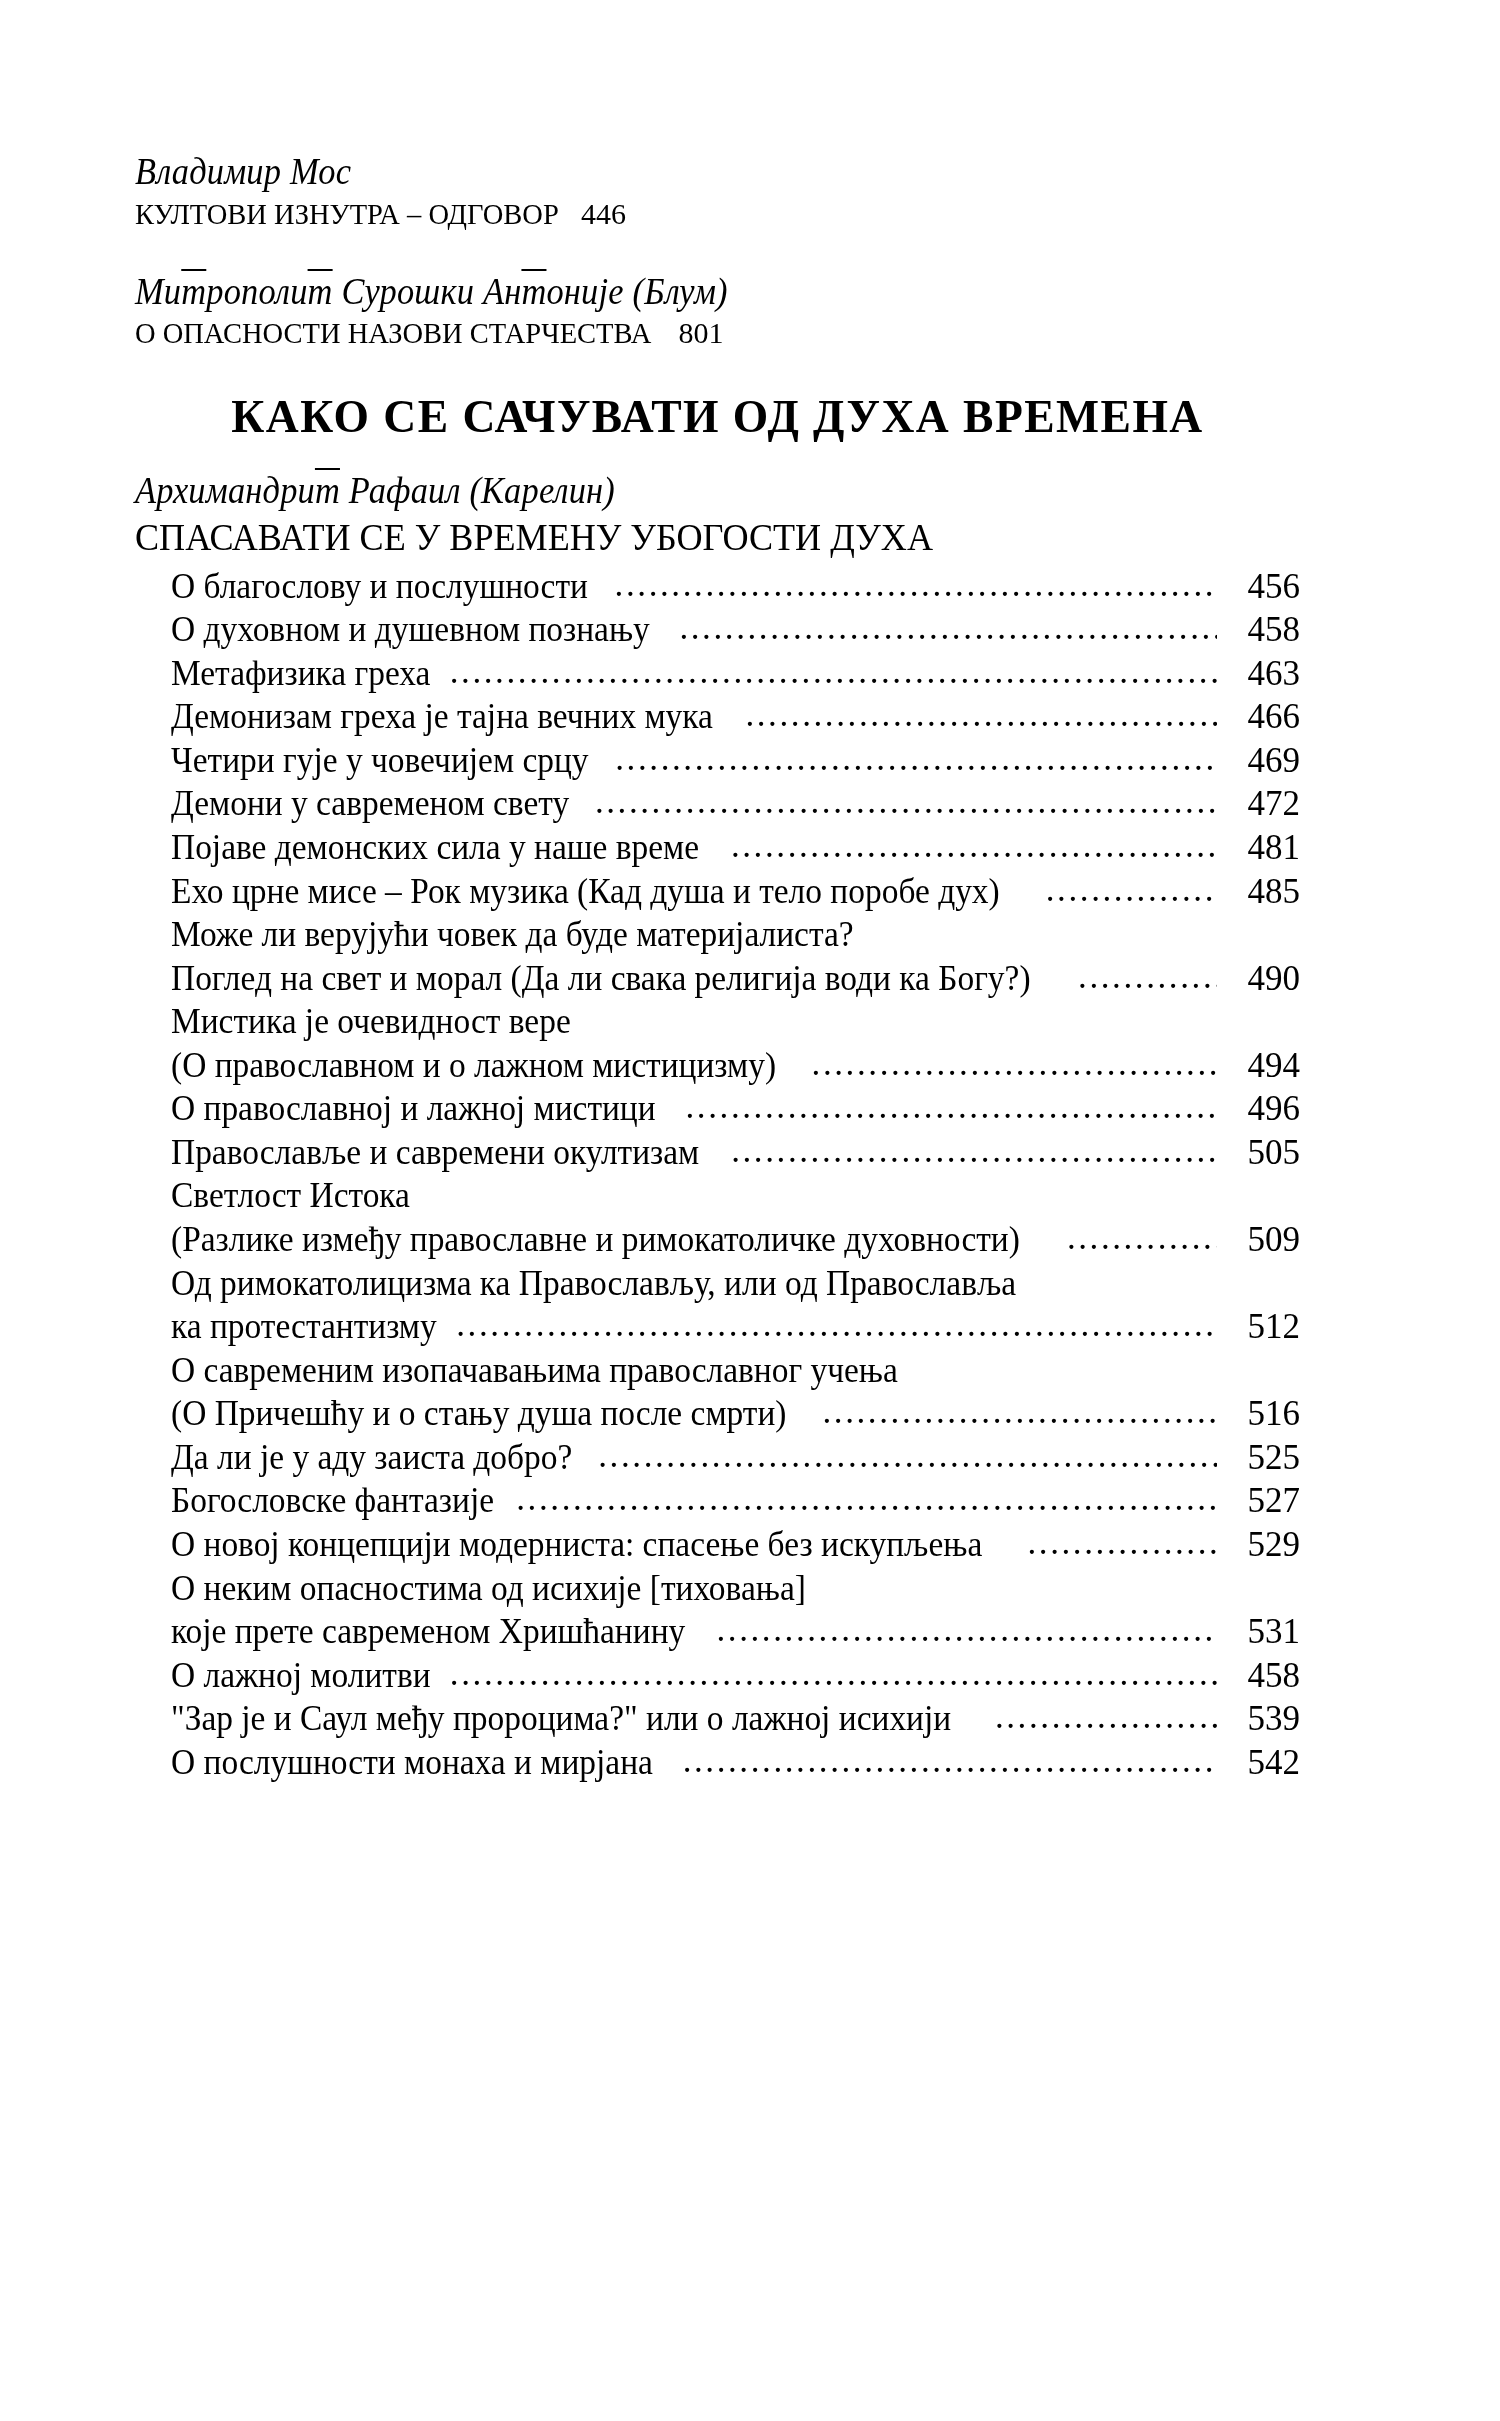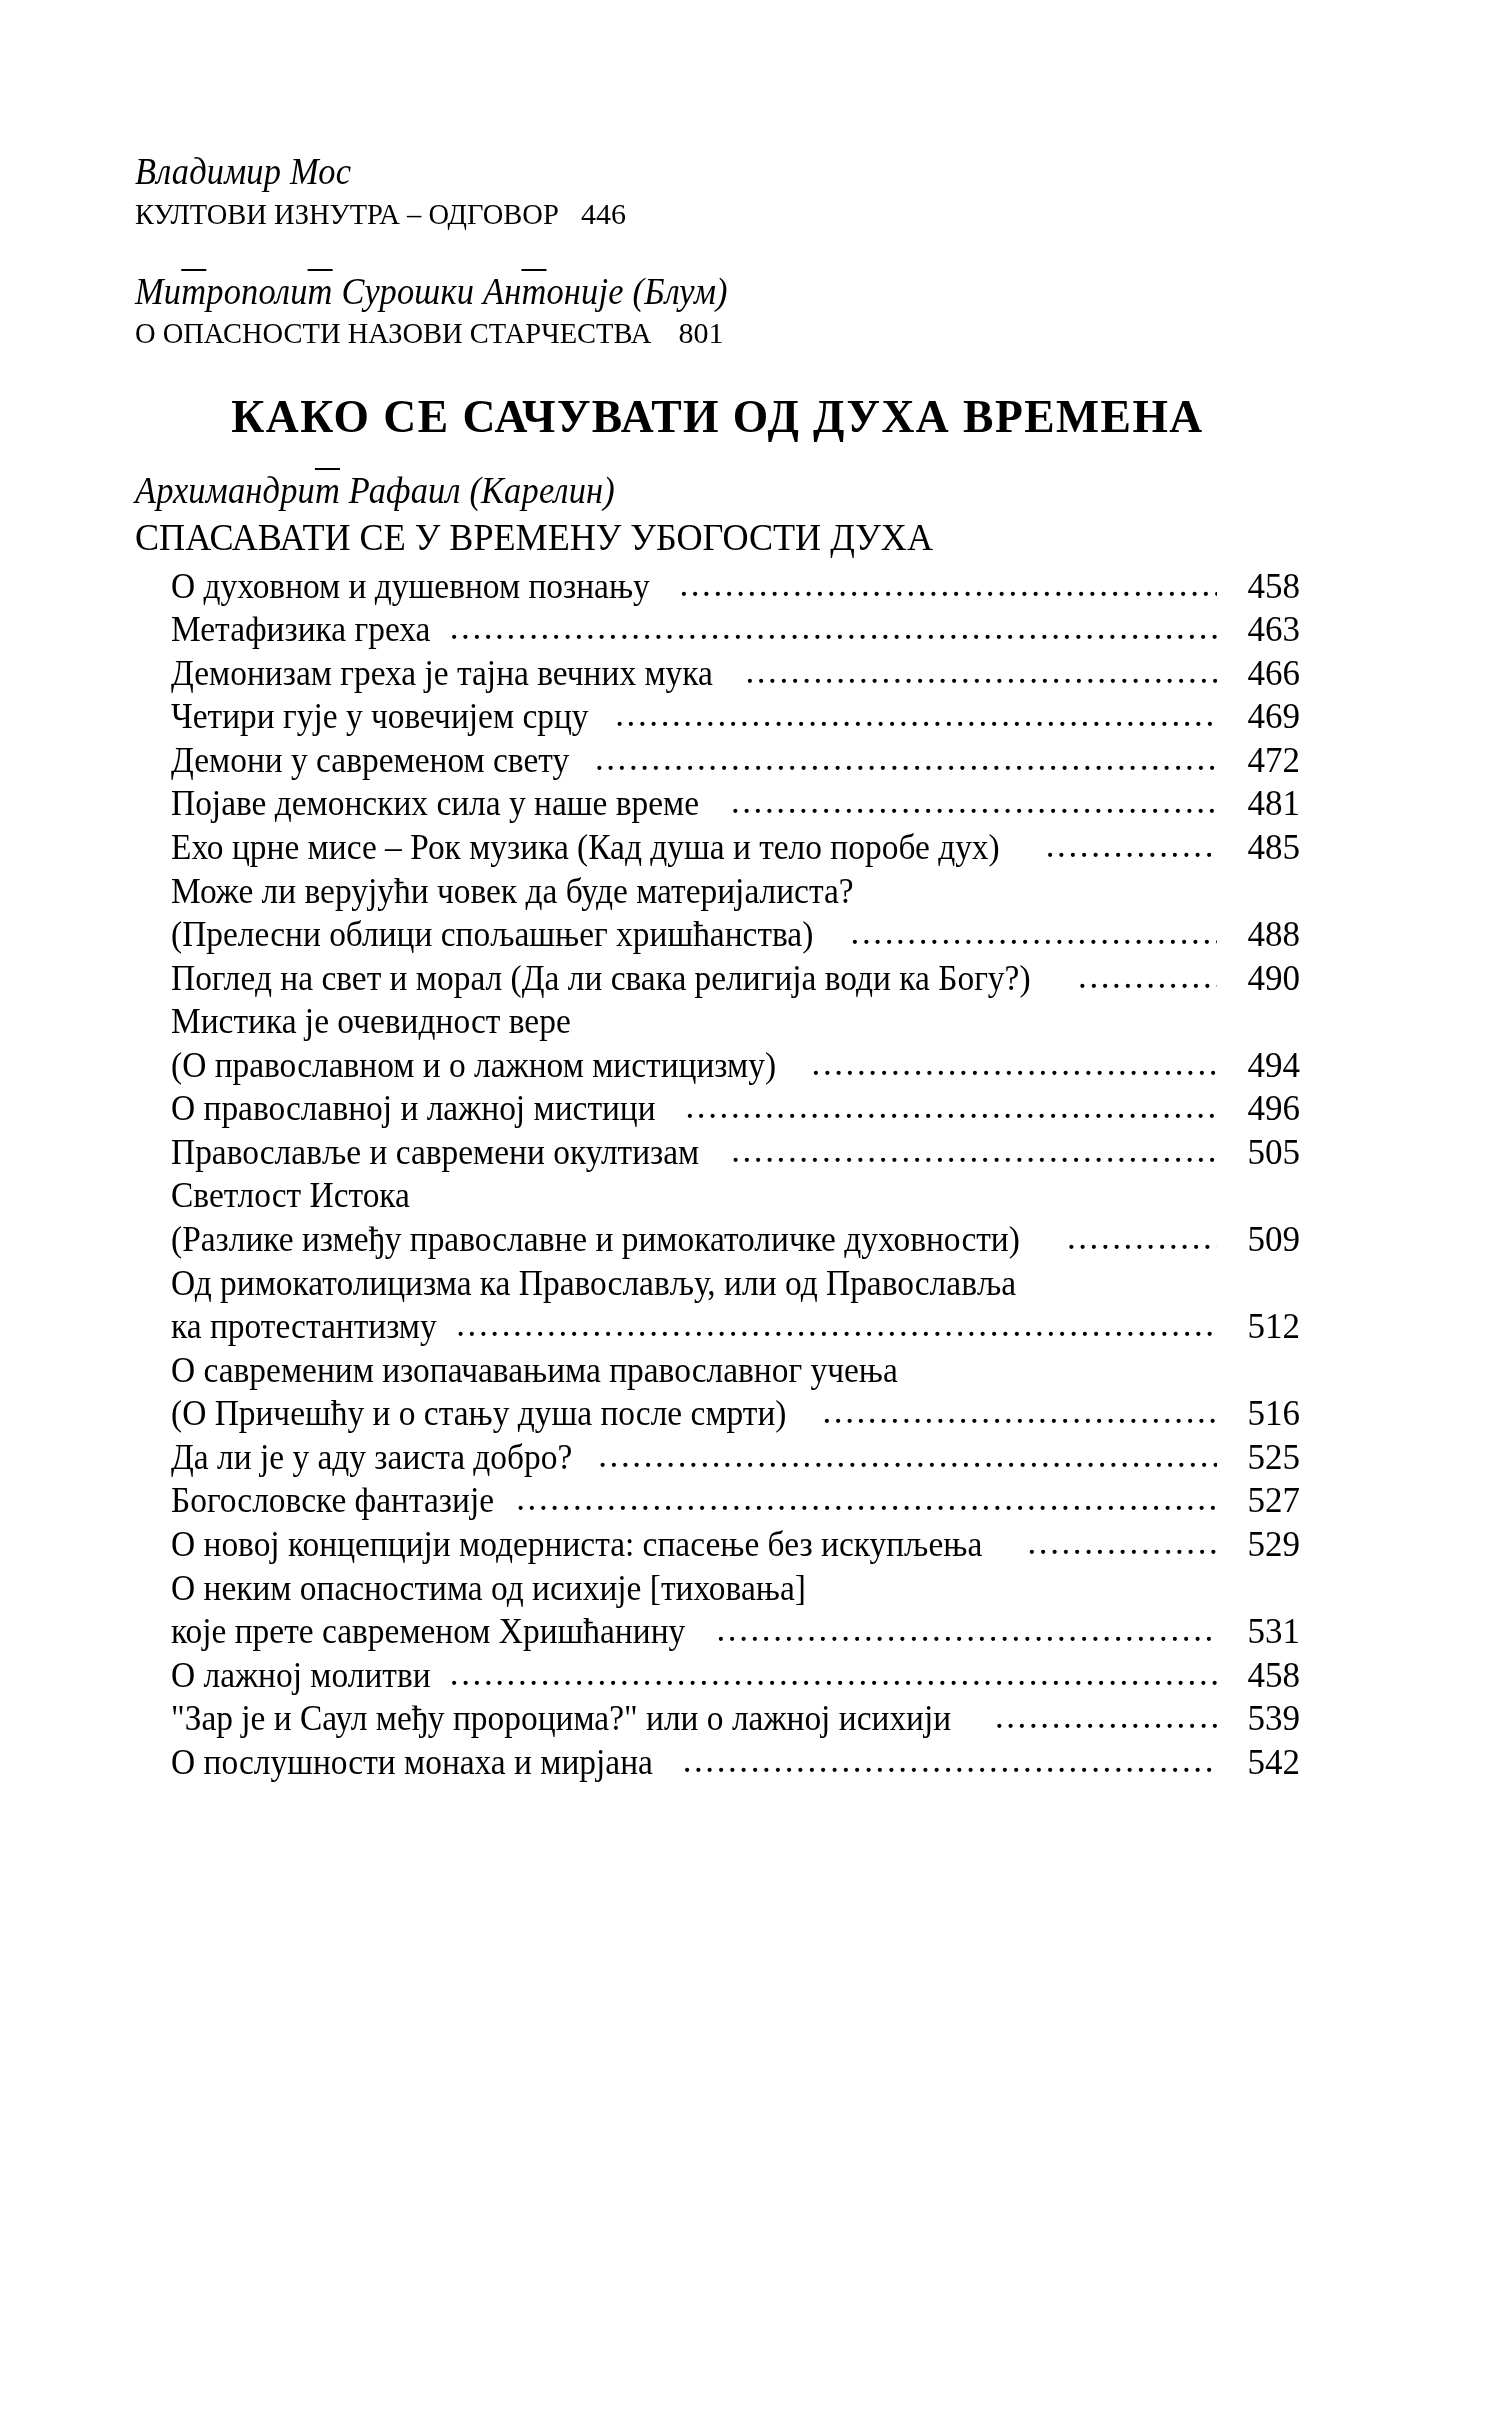--- a/index.html
+++ b/index.html
@@ -148,20 +148,25 @@
 
     <div class="mainhead">КАКО СЕ САЧУВАТИ ОД ДУХА ВРЕМЕНА</div>
 
     <div class="author">
       <i><span>Архимандри<span class="ovr">т</span> Рафаил (Карелин)</span></i>
     </div>
     <div class="subhead">СПАСАВАТИ СЕ У ВРЕМЕНУ УБОГОСТИ ДУХА</div>
 
     <div class="list" id="entry-list">
         <div class="row">
+          <span class="t">О благослову и послушности</span>
+          <span class="lead"></span>
+          <span class="pg">456</span>
+        </div>
+        <div class="row">
           <span class="t">О духовном и душевном познању</span>
           <span class="lead"></span>
           <span class="pg">458</span>
         </div>
         <div class="row">
           <span class="t">Метафизика греха</span>
           <span class="lead"></span>
           <span class="pg">463</span>
         </div>
         <div class="row">
@@ -184,25 +189,20 @@
           <span class="lead"></span>
           <span class="pg">481</span>
         </div>
         <div class="row">
           <span class="t">Ехо црне мисе – Рок музика (Кад душа и тело поробе дух)</span>
           <span class="lead"></span>
           <span class="pg">485</span>
         </div>
         <div class="row nodots">
           <span class="t">Може ли верујући човек да буде материјалиста?</span>
-        </div>
-        <div class="row">
-          <span class="t">(Прелесни облици спољашњег хришћанства)</span>
-          <span class="lead"></span>
-          <span class="pg">488</span>
         </div>
         <div class="row">
           <span class="t">Поглед на свет и морал (Да ли свака религија води ка Богу?)</span>
           <span class="lead"></span>
           <span class="pg">490</span>
         </div>
         <div class="row nodots">
           <span class="t">Мистика је очевидност вере</span>
         </div>
         <div class="row">

